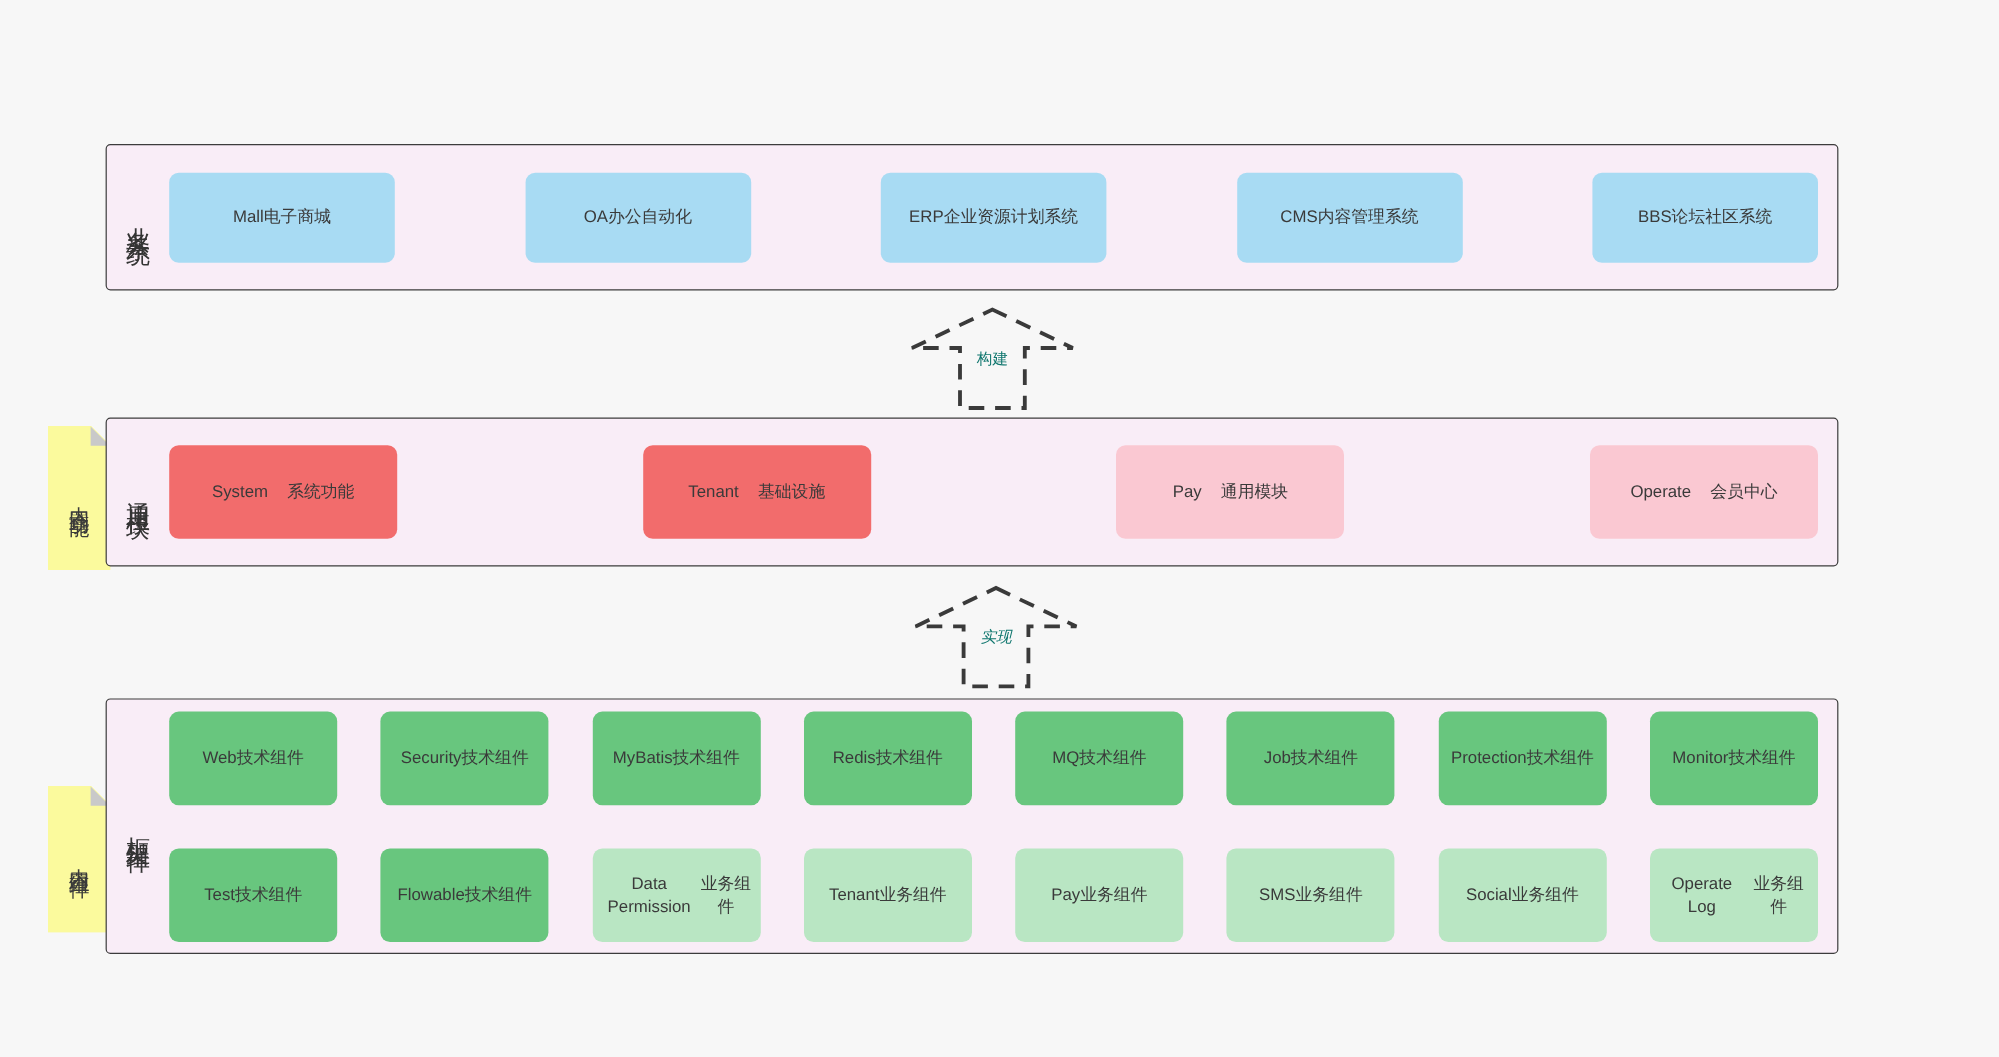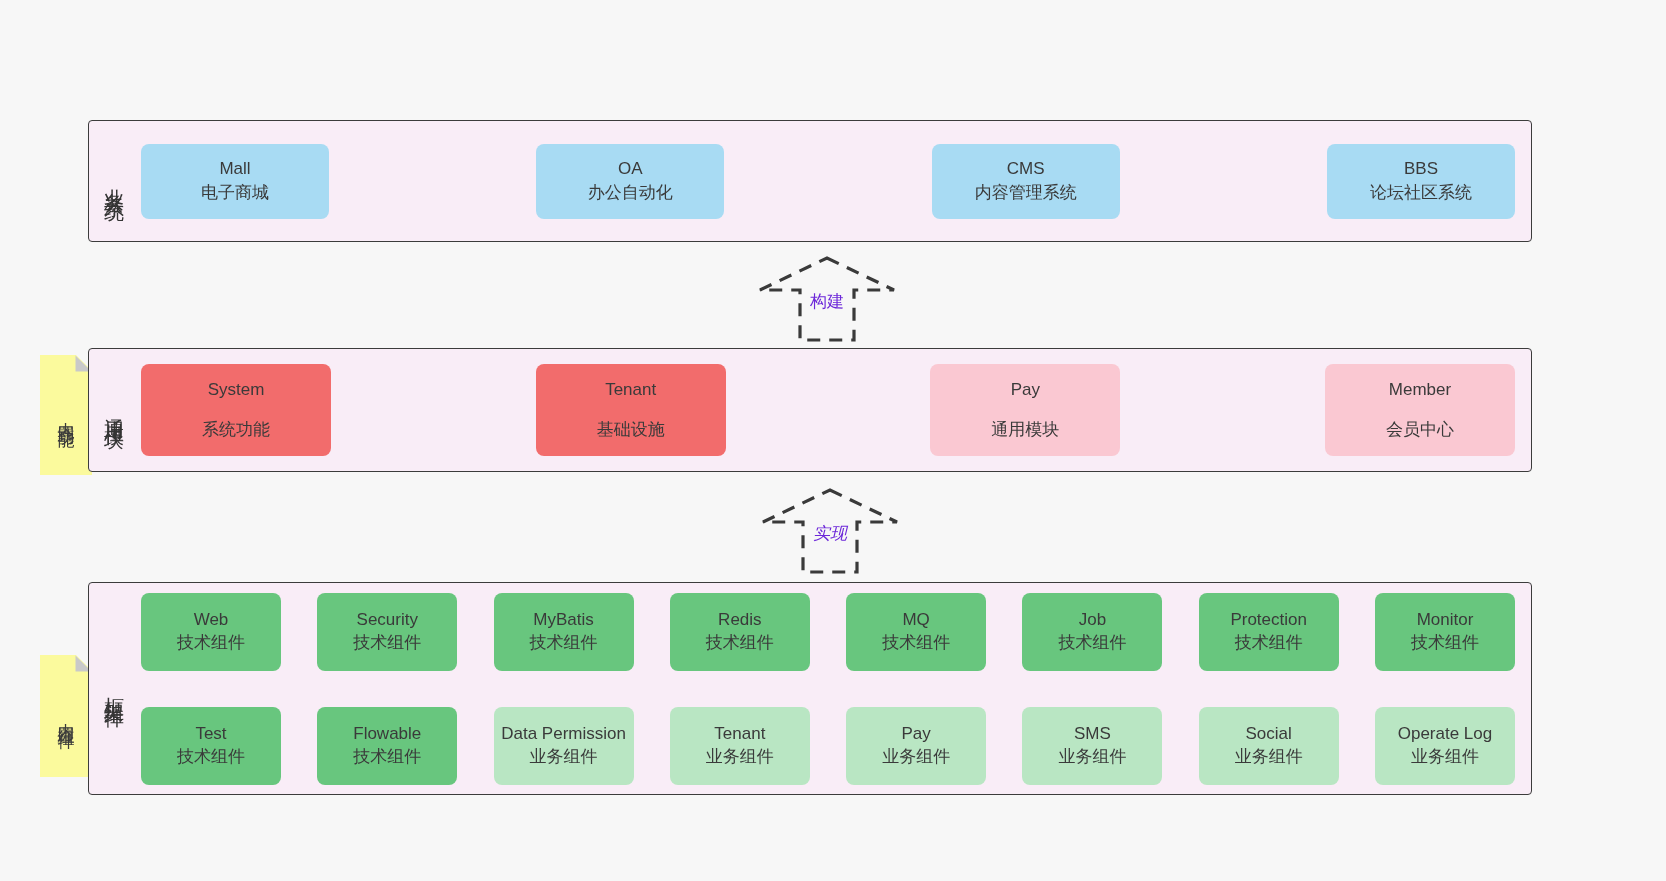--- a/index.html
+++ b/index.html
@@ -39,30 +39,30 @@
   .boxes{
     flex:1;
     display:flex;
     align-items:center;
     justify-content:space-between;
     padding-right:16px;
   }
   .node{
     border-radius:8px;
     display:flex;
-    flex-direction:column;
+    flex-direction:row;
     align-items:center;
     justify-content:center;
     text-align:center;
-    font-size:17px;
+    font-size:14px;
     line-height:1.4;
     color:#3a3a3a;
   }
   .node.big{width:188px;height:75px;}
-  .node.mid{width:190px;height:92px;gap:16px;}
+  .node.mid{width:190px;height:78px;gap:16px;}
   .node.small{width:140px;height:78px;line-height:1.3;padding:4px 6px;}
   .blue{background:var(--blue);}
   .red{background:var(--red);}
   .pink{background:var(--pink);}
   .green{background:var(--green);}
   .green_light{background:var(--green_light);}
 
   .rows{
     flex:1;
     display:flex;
@@ -105,38 +105,42 @@
   .arrow{
     position:absolute;width:140px;height:88px;z-index:3;
   }
   .arrow svg{position:absolute;inset:0;}
   .arrow-label{
     position:absolute;
     left:50%;top:34px;
     transform:translateX(-50%);
     background:var(--page_bg);
     padding:1px 3px;
-    font-size:17px;
-    color:#6d28d9;
+    font-size:13px;
+    color:#0f766e;
     white-space:nowrap;
   }
 </style>
 </head>
 <body>
 
 <div class="band" style="top:120px;height:122px;">
   <div class="band-label">业务系统</div>
   <div class="boxes">
     <div class="node big blue">
       <span>Mall</span>
       <span>电子商城</span>
     </div>
     <div class="node big blue">
       <span>OA</span>
       <span>办公自动化</span>
+    </div>
+    <div class="node big blue">
+      <span>ERP</span>
+      <span>企业资源计划系统</span>
     </div>
     <div class="node big blue">
       <span>CMS</span>
       <span>内容管理系统</span>
     </div>
     <div class="node big blue">
       <span>BBS</span>
       <span>论坛社区系统</span>
     </div>
   </div>
@@ -164,21 +168,21 @@
     </div>
     <div class="node mid red">
       <span>Tenant</span>
       <span>基础设施</span>
     </div>
     <div class="node mid pink">
       <span>Pay</span>
       <span>通用模块</span>
     </div>
     <div class="node mid pink">
-      <span>Member</span>
+      <span>Operate</span>
       <span>会员中心</span>
     </div>
   </div>
 </div>
 
 <div class="arrow" style="left:760px;top:487px;font-style:italic;">
   <svg viewBox="0 0 140 88">
     <polygon points="70,3 137,35 97,35 97,85 43,85 43,35 3,35" fill="none" stroke="#3a3a3a" stroke-width="3.2" stroke-dasharray="13 9"></polygon>
   </svg>
   <span class="arrow-label">实现</span>

